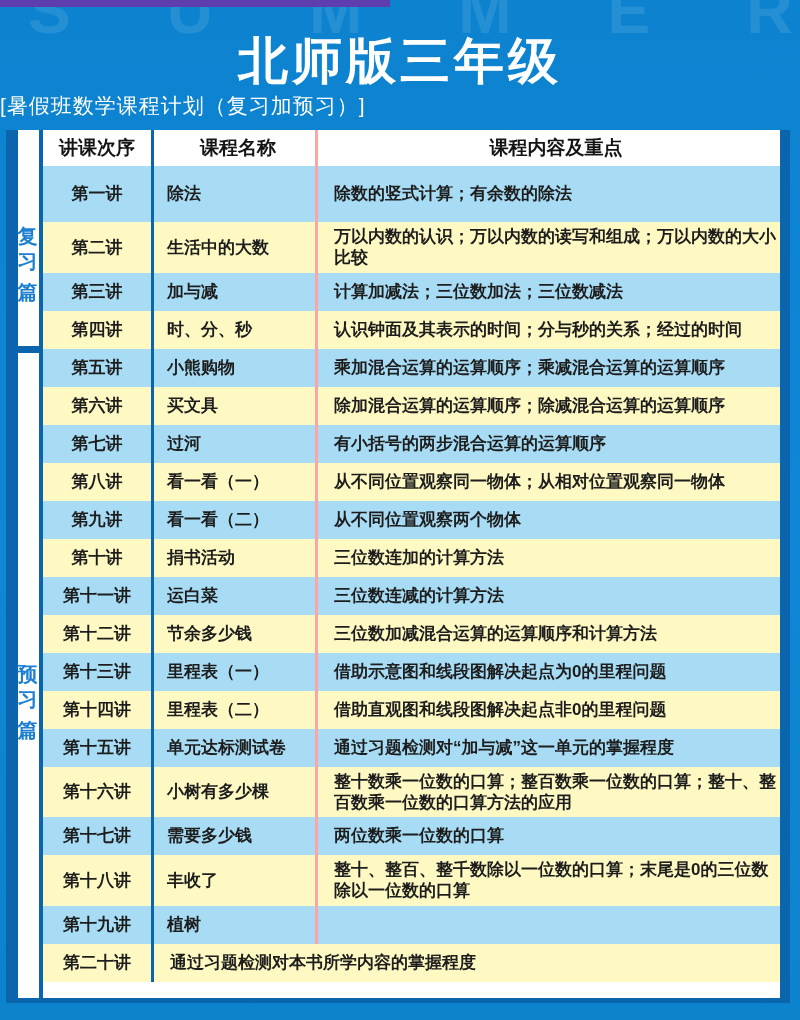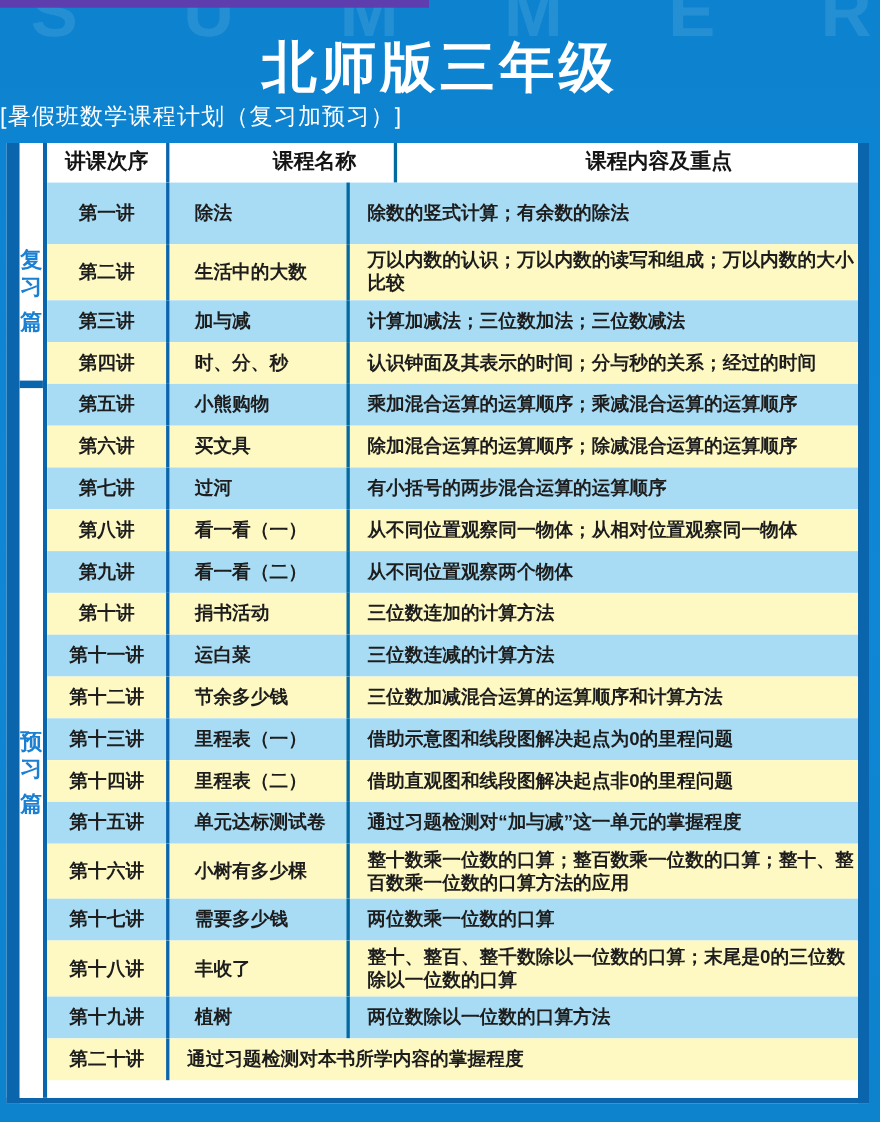--- a/index.html
+++ b/index.html
@@ -70,21 +70,20 @@
   .main-table {
     flex: 1;
     display: flex; flex-direction: column;
     background: #ffffff;
   }
   .header-row {
     display: flex; flex-direction: row;
     min-height: 36px; flex: 0 0 36px;
     align-items: center;
     background: #ffffff;
-    gap: 43px;
   }
   .header-row .cell {
     font-size: 19px; font-weight: 900; color: #141414;
     text-align: center;
     display: flex; align-items: center; justify-content: center;
   }
   .rows { display: flex; flex-direction: column; flex: 1; border-radius: 14px; }
   .row {
     display: flex; flex-direction: row;
     min-height: 38px;
@@ -101,22 +100,22 @@
     align-self: stretch;
     display: flex; align-items: center;
   }
   .cell.order {
     width: 111px; flex: 0 0 111px;
     justify-content: center; text-align: center;
     border-right: 3px solid #0b65ad;
   }
   .cell.name {
     width: 164px; flex: 0 0 164px;
-    padding-left: 23px;
-    border-right: 3px solid #0369a1;
+    padding-left: 13px;
+    border-right: 3px solid #fca5a5;
   }
   .cell.content {
     flex: 1;
     padding-left: 16px; padding-right: 2px;
   }
 </style>
 </head>
 <body>
 
 <div class="page">
@@ -225,21 +224,20 @@
             <div class="cell content">两位数乘一位数的口算</div>
           </div>
           <div class="row">
             <div class="cell order">第十八讲</div>
             <div class="cell name">丰收了</div>
             <div class="cell content">整十、整百、整千数除以一位数的口算；末尾是0的三位数除以一位数的口算</div>
           </div>
           <div class="row alt">
             <div class="cell order">第十九讲</div>
             <div class="cell name">植树</div>
-            <div class="cell content">两位数除以一位数的口算方法</div>
           </div>
           <div class="row">
             <div class="cell order">第二十讲</div>
             <div class="cell content">通过习题检测对本书所学内容的掌握程度</div>
           </div>
         </div>
     </div>
   </div>
 </div>
 

